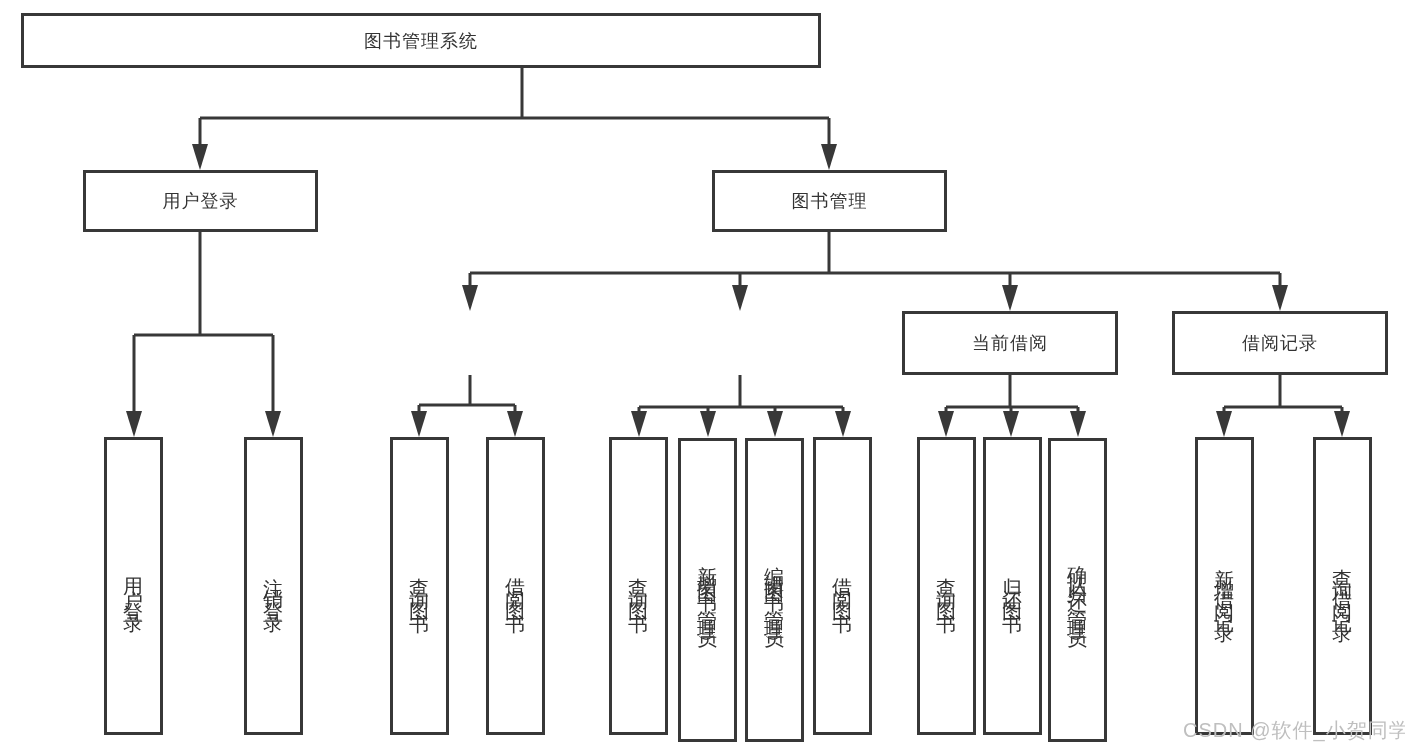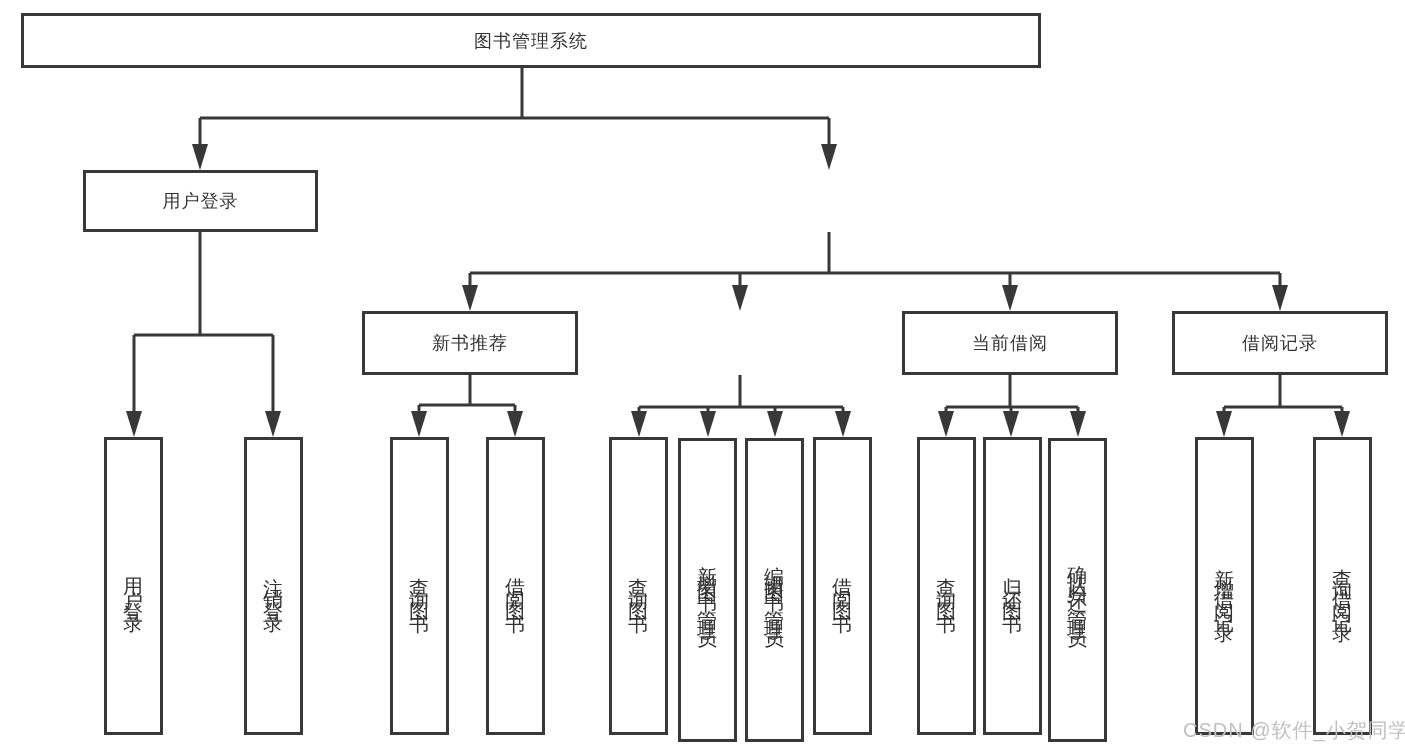--- a/index.html
+++ b/index.html
@@ -23,21 +23,21 @@
     background: #ffffff;
     border: 3px solid #383838;
     display: flex;
     align-items: center;
     justify-content: center;
     font-size: 18px;
     letter-spacing: 1px;
     white-space: nowrap;
     z-index: 2;
   }
-  .node--root { left: 21px; top: 13px; width: 1020px; height: 55px; }
+  .node--root { left: 21px; top: 13px; width: 800px; height: 55px; }
   .node--l1   { top: 170px; width: 235px; height: 62px; }
   .node--l2   { top: 311px; width: 216px; height: 64px; }
   .leaf {
     position: absolute;
     box-sizing: border-box;
     background: #ffffff;
     border: 3px solid #383838;
     width: 59px;
     height: 298px;
     top: 437px;
@@ -109,22 +109,22 @@
       <polygon points="1003,411 1019,411 1011,437"></polygon>
       <polygon points="1070,411 1086,411 1078,437"></polygon>
       <polygon points="1216,411 1232,411 1224,437"></polygon>
       <polygon points="1334,411 1350,411 1342,437"></polygon>
     </g>
   </svg>
 
   <div class="node node--root">图书管理系统</div>
 
   <div class="node node--l1" style="left:83px;">用户登录</div>
+  <div class="node node--l1" style="left:712px;">图书管理</div>
 
-  <div class="node node--l2" style="left:362px;">新书推荐</div>
   <div class="node node--l2" style="left:902px;">当前借阅</div>
   <div class="node node--l2" style="left:1172px;">借阅记录</div>
 
   <div class="leaf" style="left:104px;">
     <span class="vtext">用户登录</span>
   </div>
   <div class="leaf" style="left:244px;">
     <span class="vtext">注销登录</span>
   </div>
 

